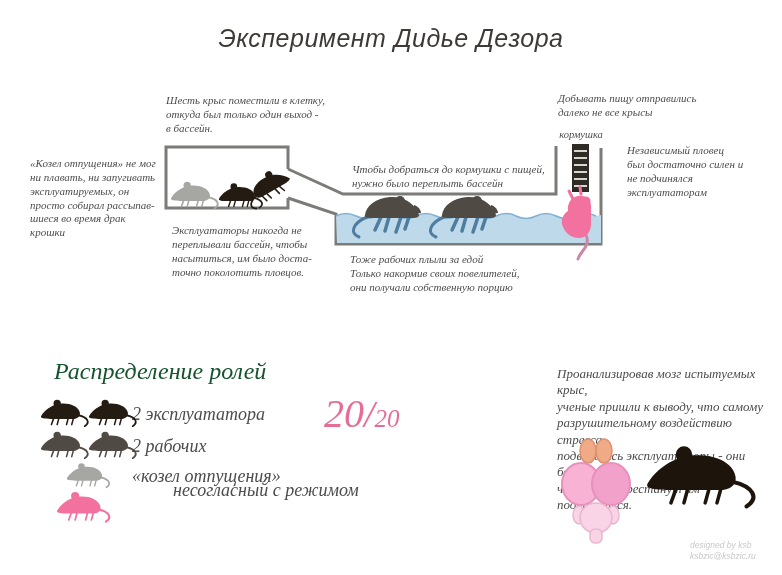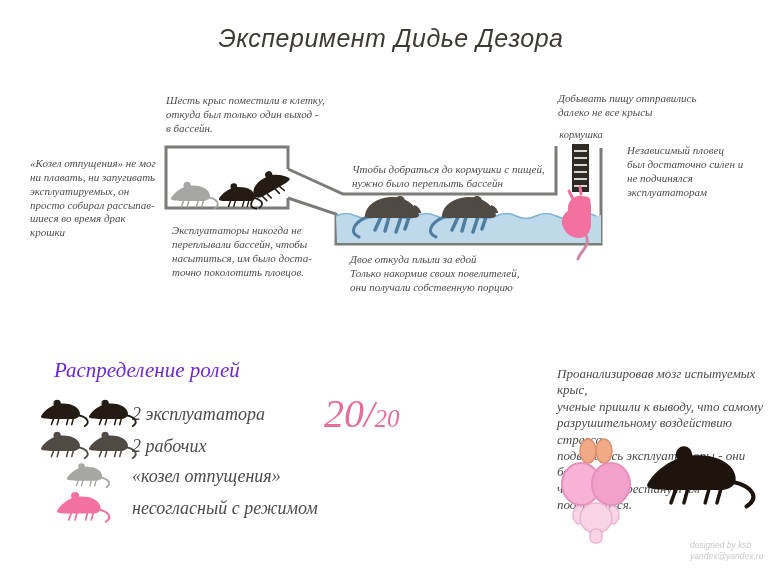--- a/index.html
+++ b/index.html
@@ -1,21 +1,21 @@
 <!DOCTYPE html>
 <html style="--c-exploiter: #241c12; --c-worker: #4f4a43; --c-scapegoat: #a6a6a3; --c-rebel: #f3719e; --c-rebeltail: #cf87a8; --c-water: #bdd9ea; --c-waterline: #7fb2d4; --c-underwater: #4e7d9f; --c-accent: #e56d96; --c-outline: #7b7b78; --c-text: #4c4c4c;"><head>
 <meta charset="utf-8">
 <style>
   html,body{margin:0;padding:0;background:#ffffff;}
   #stage{position:relative;width:782px;height:575px;background:#fff;overflow:hidden;
          font-family:"Liberation Serif", serif;color:var(--c-text,#4c4c4c);font-style:italic;}
   .txt{position:absolute;white-space:pre-line;font-size:11px;line-height:1.26;}
   .title{position:absolute;top:24px;left:0;width:782px;text-align:center;
          font-family:"Liberation Sans", sans-serif;font-size:25px;color:#3d3935;letter-spacing:.5px;}
-  .roles-heading{position:absolute;left:54px;top:358px;font-size:21px;color:#6d28d9;}
+  .roles-heading{position:absolute;left:54px;top:358px;font-size:24px;color:#14532d;}
   .legend-label{position:absolute;left:132px;font-size:18px;}
   .score{position:absolute;left:324px;top:390px;color:var(--c-accent,#e56d96);}
   .score .big{font-size:40px;}
   .score .slash{font-size:38px;}
   .score .small{font-size:25px;}
   .feeder-label{position:absolute;left:535px;top:129px;width:92px;text-align:center;font-size:10.5px;}
   .credit{position:absolute;left:690px;top:540px;width:90px;font-family:"Liberation Sans", sans-serif;
           font-size:8.5px;line-height:1.3;color:#c9c9c9;white-space:pre-line;}
   svg.diagram{position:absolute;left:0;top:0;}
 </style>
@@ -48,44 +48,44 @@
   <div class="feeder-label">кормушка</div>
 
   <div class="txt" style="left:352px;top:163px;width:230px;">Чтобы добраться до кормушки с пищей,
 нужно было переплыть бассейн</div>
 
   <div class="txt" style="left:172px;top:224px;width:190px;">Эксплуататоры никогда не
 переплывали бассейн, чтобы
 насытиться, им было доста-
 точно поколотить пловцов.</div>
 
-  <div class="txt" style="left:350px;top:253px;width:240px;">Двое откуда плыли за едой
+  <div class="txt" style="left:350px;top:253px;width:240px;">Тоже рабочих плыли за едой
 Только накормив своих повелителей,
 они получали собственную порцию</div>
 
   <div class="roles-heading">Распределение ролей</div>
 
   <div class="legend-label" style="top:404px;">2 эксплуататора</div>
   <div class="legend-label" style="top:436px;">2 рабочих</div>
   <div class="legend-label" style="top:466px;">«козел отпущения»</div>
-  <div class="legend-label" style="top:498px;">несогласный с режимом</div>
+  <div class="legend-label" style="top:480px;margin-left:41px;">несогласный с режимом</div>
 
   <div class="score">
     <span class="big">20</span><span class="slash">/</span><span class="small">20</span>
   </div>
 
 
   <div class="txt" style="left:557px;top:366px;width:215px;font-size:13px;">Проанализировав мозг испытуемых крыс,
 ученые пришли к выводу, что самому
 разрушительному воздействию стресса
 подверглись эксплуататоры - они боялись
  что рабы перестанут им подчиняться.</div>
 
   <div class="credit">designed by ksb
-yandex@yandex.ru</div>
+ksbzic@ksbzic.ru</div>
 
   <svg class="diagram" width="782" height="575" viewBox="0 0 782 575">
     <defs>
 
       <g id="rat">
         <path d="M2,39 C8,28 22,17 38,15 C56,13 72,19 76,30 C79,38 74,43 66,44 L20,44 C10,44 0,43 2,39 Z" fill="currentColor"></path>
         <circle cx="33" cy="14" r="7" fill="currentColor"></circle>
         <path d="M74,37 C92,41 97,51 86,58" stroke="currentColor" stroke-width="3.5" fill="none" stroke-linecap="round"></path>
         <path d="M26,44 L22,55 M36,44 L33,55 M54,44 L51,55 M64,44 L61,55" stroke="currentColor" stroke-width="3" stroke-linecap="round"></path>
       </g>

